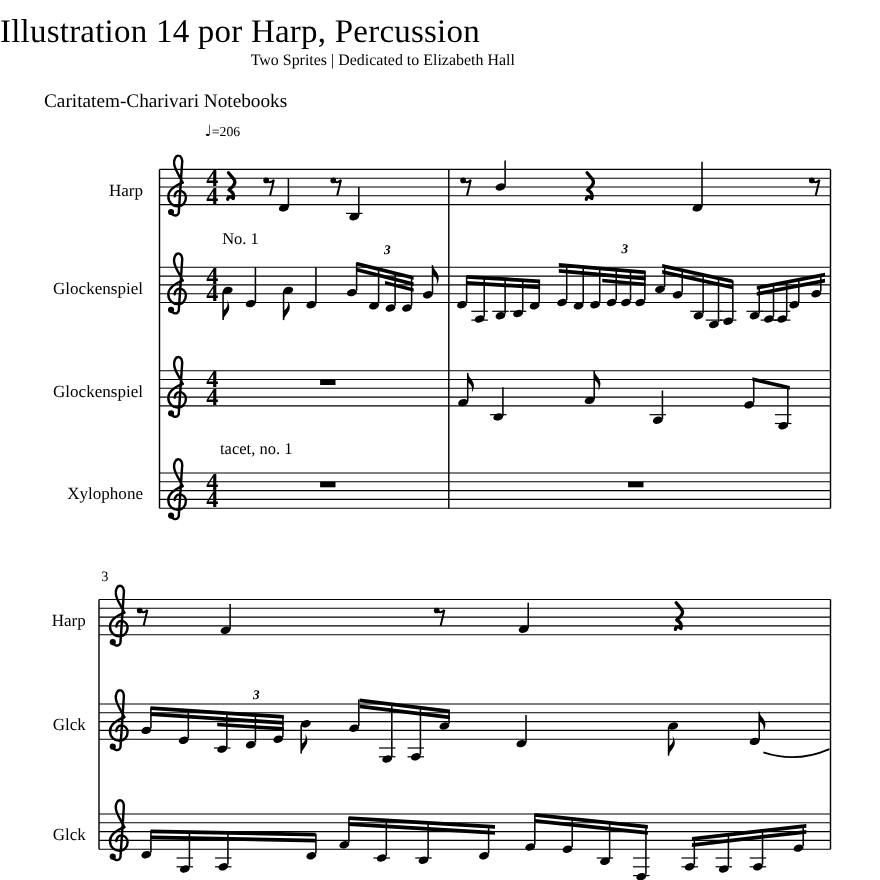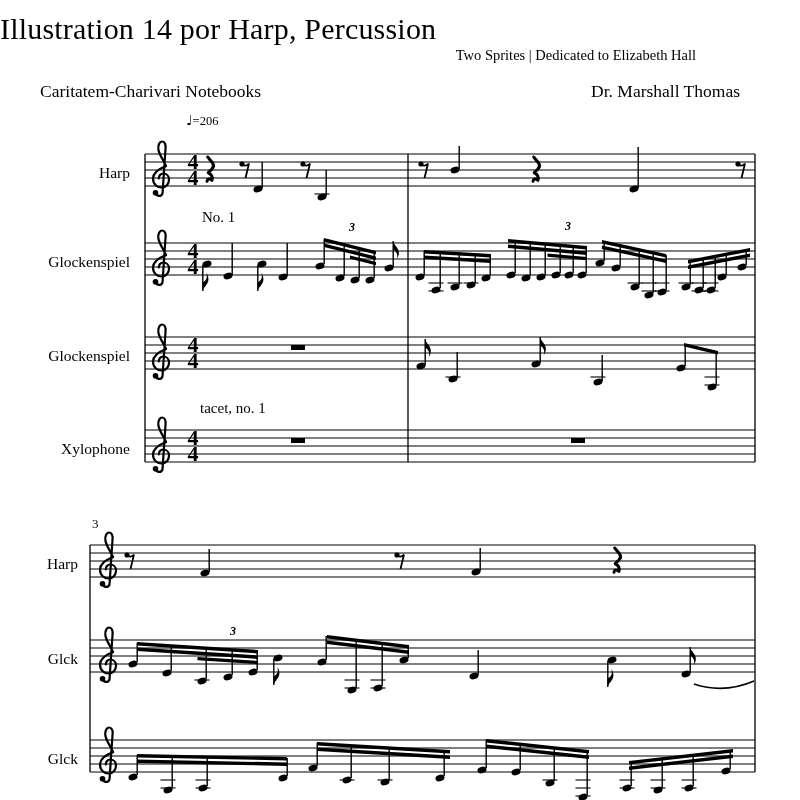--- a/index.html
+++ b/index.html
@@ -1,34 +1,33 @@
 <!DOCTYPE html>
 <html><head>
 <meta charset="utf-8">
 <style>
   html,body{margin:0;padding:0;background:#fff;}
   .page{position:relative;width:800px;height:800px;background:#ffffff;overflow:hidden;
         font-family:"Liberation Serif", serif;color:#000;}
   .title{position:absolute;top:12px;left:0;width:800px;
          font-size:30px;font-weight:400;letter-spacing:0.2px;}
-  .subtitle{position:absolute;top:47px;left:0;width:696px;text-align:right;font-size:14.5px;}
+  .subtitle{position:absolute;top:47px;left:0;width:696px;text-align:center;font-size:14.5px;}
   .credit-left{position:absolute;top:81px;left:40px;font-size:17.5px;}
   .credit-right{position:absolute;top:81px;right:60px;font-size:17.5px;}
   .tempo{position:absolute;top:112px;left:186px;font-size:12.5px;white-space:nowrap;}
   .tempo .nq{font-family:"DejaVu Sans", sans-serif;font-size:14px;}
   svg{position:absolute;top:0;left:0;}
 </style>
 </head>
 <body>
 
 <div class="page">
   <div class="title">Illustration 14 por Harp, Percussion</div>
   <div class="subtitle">Two Sprites | Dedicated to Elizabeth Hall</div>
   <div class="credit-left">Caritatem-Charivari Notebooks</div>
-  <div class="credit-right">Dr. Marshall Thomas</div>
   <div class="tempo"><span class="nq">♩</span><span>=206</span></div>
   <svg id="score" width="800" height="800" viewBox="0 0 800 800">
       <g>
         <g>
           <line x1="145" y1="154" x2="755" y2="154" stroke="#000000" stroke-width="1"></line>
           <line x1="145" y1="162" x2="755" y2="162" stroke="#000000" stroke-width="1"></line>
           <line x1="145" y1="170" x2="755" y2="170" stroke="#000000" stroke-width="1"></line>
           <line x1="145" y1="178" x2="755" y2="178" stroke="#000000" stroke-width="1"></line>
           <line x1="145" y1="186" x2="755" y2="186" stroke="#000000" stroke-width="1"></line>
           <g transform="translate(160,154)" fill="none" stroke="#000000" stroke-width="2.2" stroke-linecap="round">

